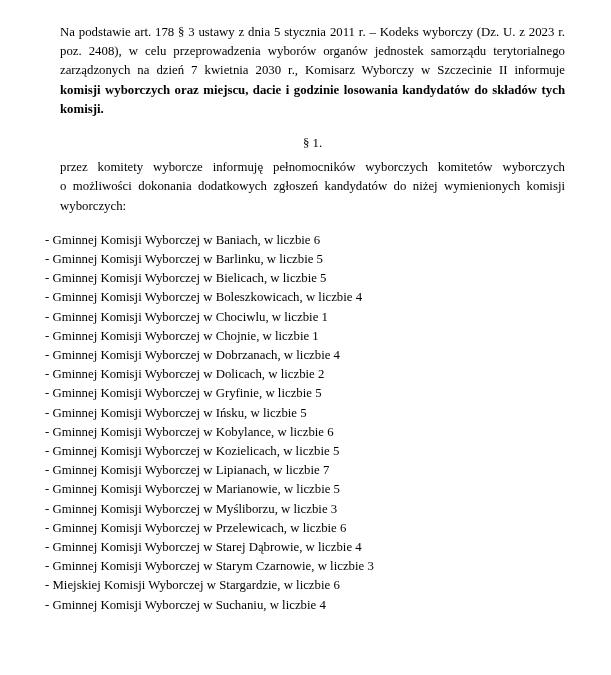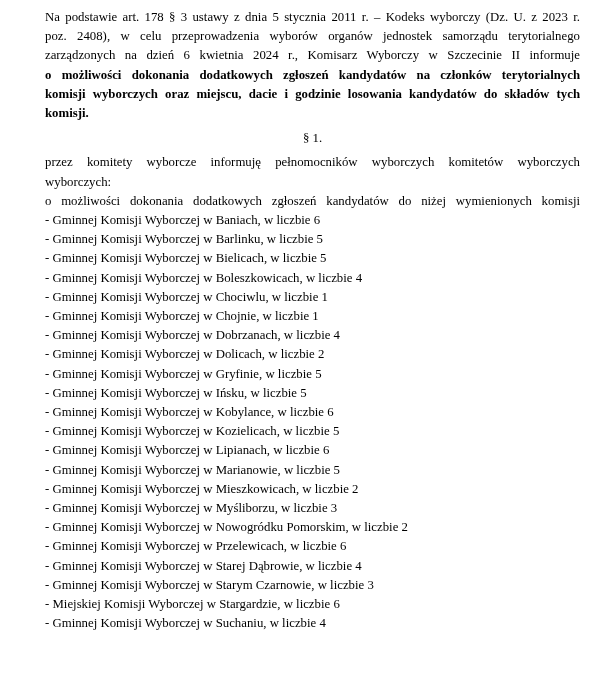--- a/index.html
+++ b/index.html
@@ -13,21 +13,21 @@
     height: 675px;
     box-sizing: border-box;
     padding: 8px 31px 0 45px;
     background: #ffffff;
     overflow: hidden;
     font-family: "Liberation Serif", "DejaVu Serif", serif;
     font-size: 12.8px;
     line-height: 19.2px;
     color: #000000;
   }
-  .paragraph { margin: 0; font-family: Liberation Serif, serif; }
+  .paragraph { margin: 15px; font-family: Liberation Serif, serif; }
   .line {
     text-align: justify;
     text-align-last: justify;
     text-justify: inter-word;
     white-space: normal;
   }
   .line.last { text-align-last: auto; }
   .line.bold { font-weight: 700; }
   .section-heading {
     text-align: center;
@@ -40,48 +40,45 @@
     white-space: nowrap;
   }
 </style>
 </head>
 <body>
 
 <div class="page">
   <div class="paragraph">
       <div class="line">Na podstawie art. 178 § 3 ustawy z dnia 5 stycznia 2011 r. – Kodeks wyborczy (Dz. U. z 2023 r.</div>
       <div class="line">poz. 2408), w celu przeprowadzenia wyborów organów jednostek samorządu terytorialnego</div>
-      <div class="line">zarządzonych na dzień 6 kwietnia 2024 r., Komisarz Wyborczy w Szczecinie II informuje</div>
-      <div class="line bold">o możliwości dokonania dodatkowych zgłoszeń kandydatów na członków terytorialnych</div>
+      <div class="line">zarządzonych na dzień 7 kwietnia 2030 r., Komisarz Wyborczy w Szczecinie II informuje</div>
       <div class="line bold">komisji wyborczych oraz miejscu, dacie i godzinie losowania kandydatów do składów tych</div>
       <div class="line bold last">komisji.</div>
     </div>
   <div class="section-heading">§ 1.</div>
   <div class="paragraph section-body">
       <div class="line">przez komitety wyborcze informuję pełnomocników wyborczych komitetów wyborczych</div>
+      <div class="line">o możliwości dokonania dodatkowych zgłoszeń kandydatów do niżej wymienionych komisji</div>
       <div class="line last">wyborczych:</div>
-      <div class="line">o możliwości dokonania dodatkowych zgłoszeń kandydatów do niżej wymienionych komisji</div>
     </div>
   <div class="commission-list">
       <div class="list-line">- Gminnej Komisji Wyborczej w Baniach, w liczbie 6</div>
       <div class="list-line">- Gminnej Komisji Wyborczej w Barlinku, w liczbie 5</div>
       <div class="list-line">- Gminnej Komisji Wyborczej w Bielicach, w liczbie 5</div>
       <div class="list-line">- Gminnej Komisji Wyborczej w Boleszkowicach, w liczbie 4</div>
       <div class="list-line">- Gminnej Komisji Wyborczej w Chociwlu, w liczbie 1</div>
       <div class="list-line">- Gminnej Komisji Wyborczej w Chojnie, w liczbie 1</div>
       <div class="list-line">- Gminnej Komisji Wyborczej w Dobrzanach, w liczbie 4</div>
       <div class="list-line">- Gminnej Komisji Wyborczej w Dolicach, w liczbie 2</div>
       <div class="list-line">- Gminnej Komisji Wyborczej w Gryfinie, w liczbie 5</div>
       <div class="list-line">- Gminnej Komisji Wyborczej w Ińsku, w liczbie 5</div>
       <div class="list-line">- Gminnej Komisji Wyborczej w Kobylance, w liczbie 6</div>
       <div class="list-line">- Gminnej Komisji Wyborczej w Kozielicach, w liczbie 5</div>
-      <div class="list-line">- Gminnej Komisji Wyborczej w Lipianach, w liczbie 6</div>
+      <div class="list-line">- Gminnej Komisji Wyborczej w Lipianach, w liczbie 7</div>
       <div class="list-line">- Gminnej Komisji Wyborczej w Marianowie, w liczbie 5</div>
-      <div class="list-line">- Gminnej Komisji Wyborczej w Mieszkowicach, w liczbie 2</div>
       <div class="list-line">- Gminnej Komisji Wyborczej w Myśliborzu, w liczbie 3</div>
-      <div class="list-line">- Gminnej Komisji Wyborczej w Nowogródku Pomorskim, w liczbie 2</div>
       <div class="list-line">- Gminnej Komisji Wyborczej w Przelewicach, w liczbie 6</div>
       <div class="list-line">- Gminnej Komisji Wyborczej w Starej Dąbrowie, w liczbie 4</div>
       <div class="list-line">- Gminnej Komisji Wyborczej w Starym Czarnowie, w liczbie 3</div>
       <div class="list-line">- Miejskiej Komisji Wyborczej w Stargardzie, w liczbie 6</div>
       <div class="list-line">- Gminnej Komisji Wyborczej w Suchaniu, w liczbie 4</div>
     </div>
 </div>
 
 </body></html>

